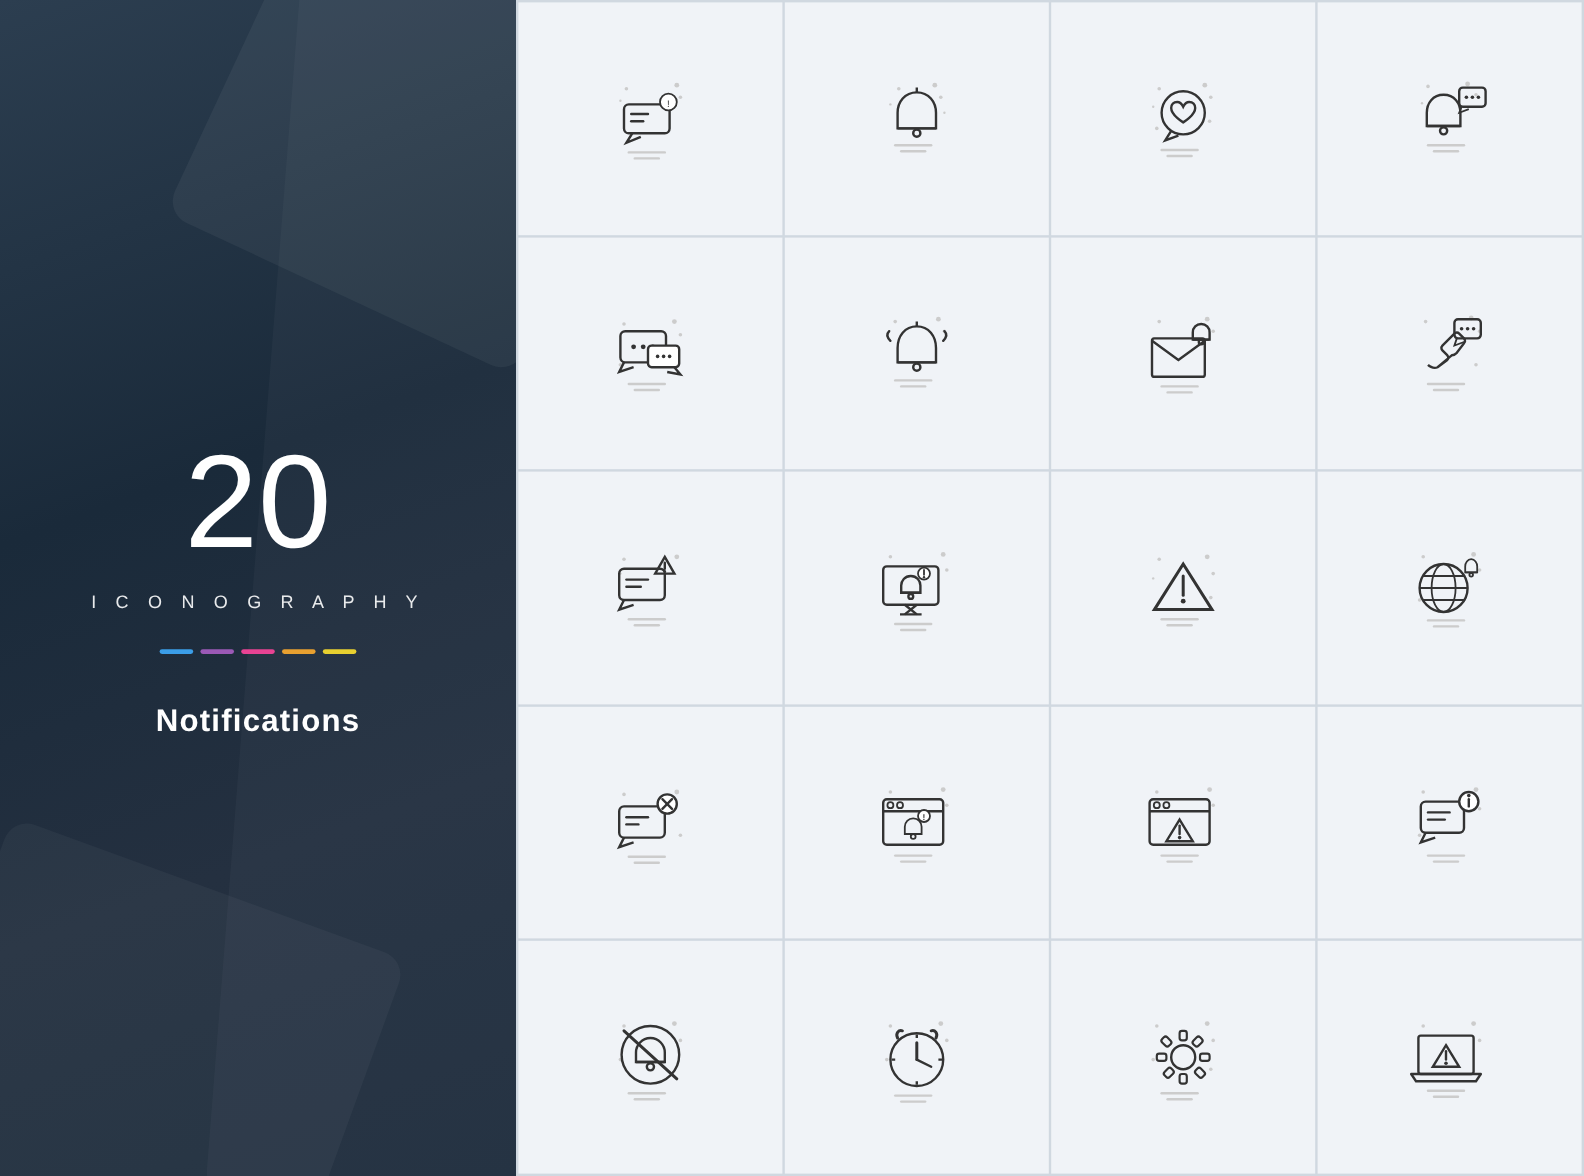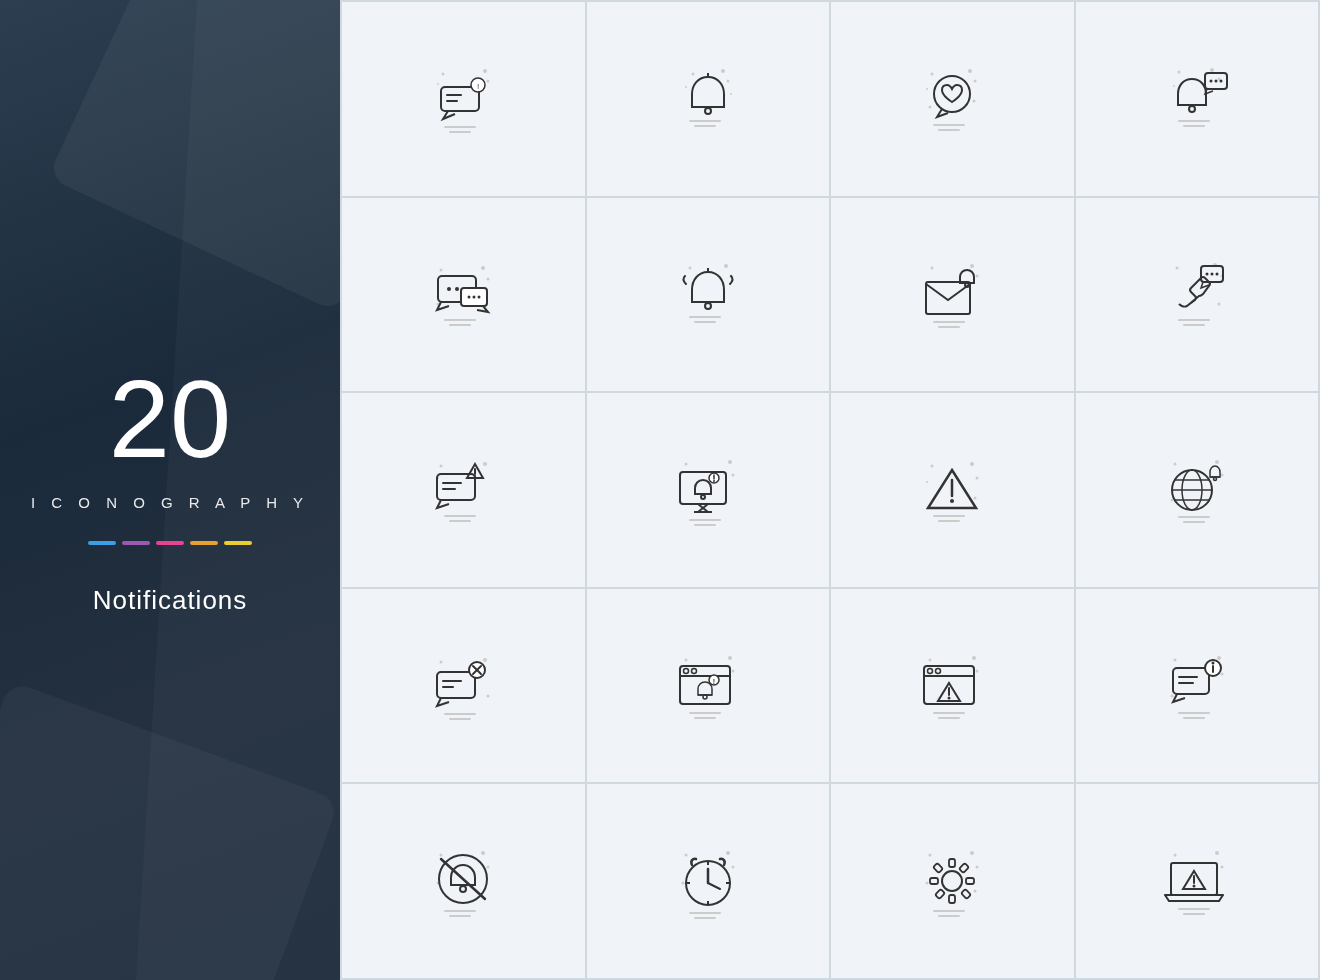--- a/index.html
+++ b/index.html
@@ -7,21 +7,21 @@
       width: 1320px;
       height: 980px;
       background: #e8edf2;
       display: flex;
       font-family: 'Arial', sans-serif;
       overflow: hidden;
     }
 
     
     .left-panel {
-      width: 340px;
+      width: 430px;
       height: 100%;
       background: linear-gradient(160deg, #2c3e50 0%, #1a2a3a 40%, #243040 70%, #1e2d3d 100%);
       position: relative;
       display: flex;
       flex-direction: column;
       align-items: center;
       justify-content: center;
       overflow: hidden;
       flex-shrink: 0;
     }
@@ -91,21 +91,21 @@
     }
 
     .color-bar {
       width: 28px;
       height: 4px;
       border-radius: 2px;
     }
 
     .notifications-title {
       font-size: 26px;
-      font-weight: 400;
+      font-weight: 700;
       color: white;
       letter-spacing: 1px;
       margin-top: 40px;
     }
 
     
     .right-panel {
       flex: 1;
       display: grid;
       grid-template-columns: repeat(4, 1fr);

